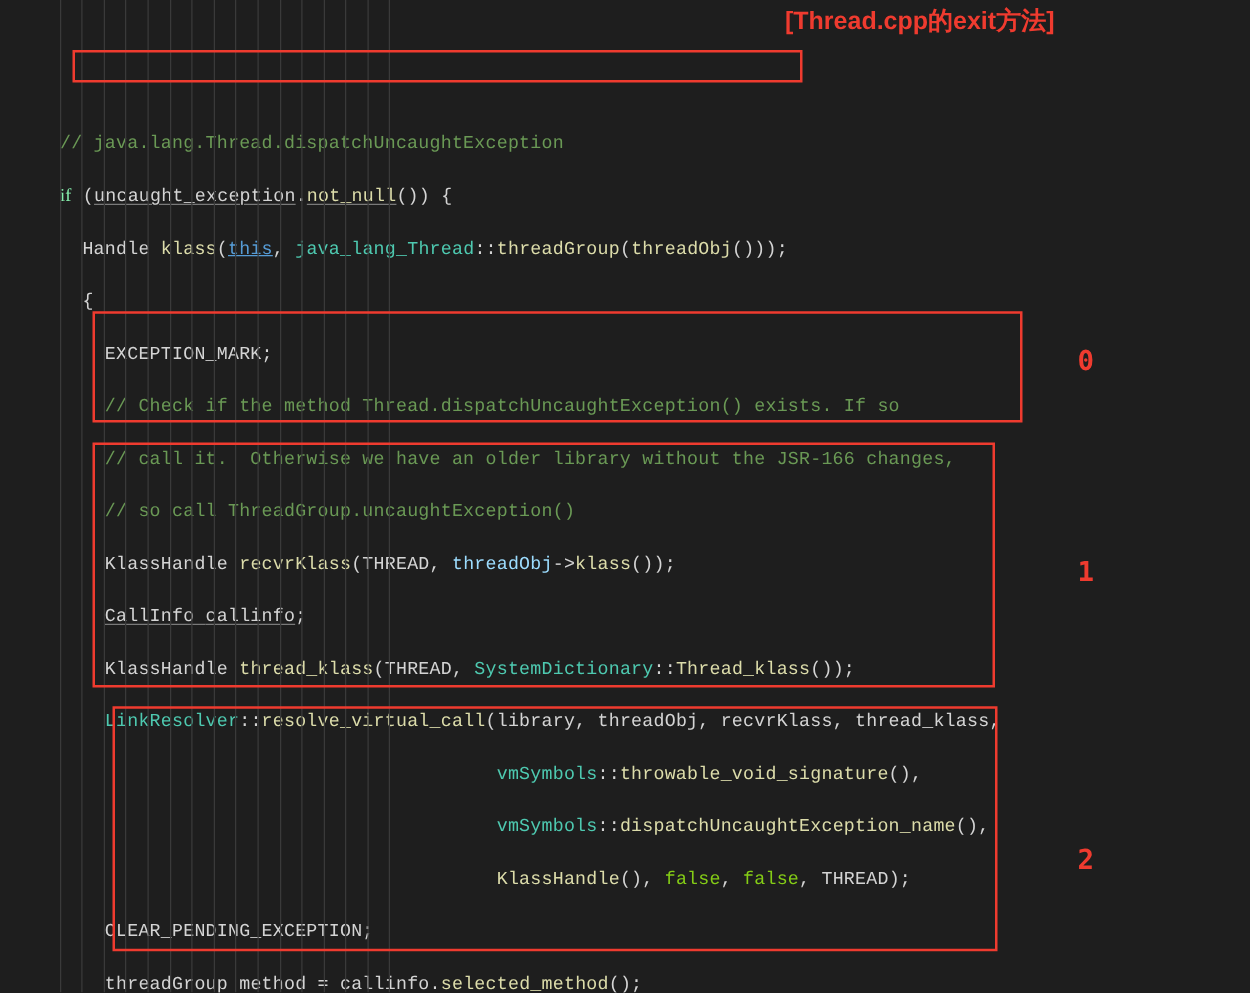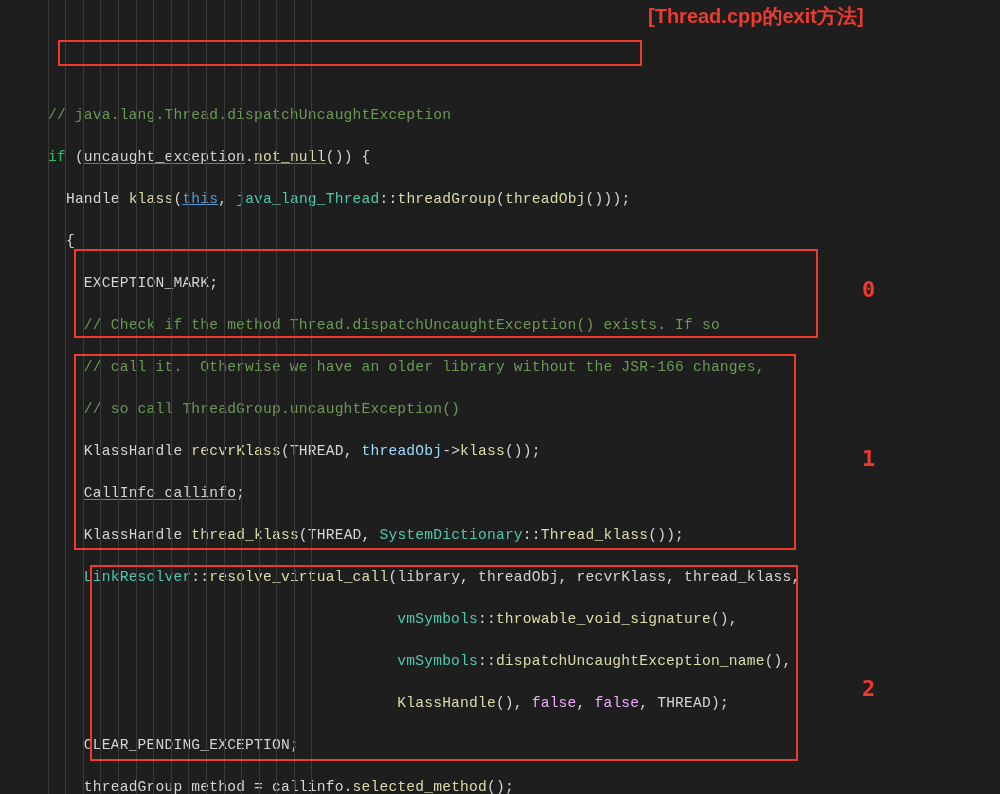--- a/index.html
+++ b/index.html
@@ -10,26 +10,26 @@
     color:#d4d4d4;
     padding:0 0 0 48px;
     position:relative;
     white-space:pre;
     letter-spacing:0.2px;
   }
   
   .guides{position:absolute;top:0;left:48px;pointer-events:none;}
   .guide{position:absolute;top:0;width:1px;height:794px;background:#3a3a3a;}
   
-  .kw{color:#22c55e;}     
+  .kw{color:#86efac;font-family:Liberation Serif, serif;}     
   .fn{color:#dcdcaa;}       
   .id{color:#9cdcfe;}                    
   .cm{color:#6a9955;}       
   .this{color:#569cd6;text-decoration:underline;}
-  .const{color:#f0abfc;}
+  .const{color:#84cc16;}
   .ns{color:#4ec9b0;}       
   .plain{color:#d4d4d4;}
   .underline{text-decoration:underline;text-decoration-color:#7a7a7a;text-decoration-thickness:1px;text-underline-offset:2px;}
 
   
   .box{position:absolute;border:2px solid #ef3b2f;pointer-events:none;}
   .lbl{position:absolute;color:#ef3b2f;font-family:Menlo,Consolas,monospace;font-size:22px;font-weight:600;}
   .title{position:absolute;color:#ef3b2f;font-family:Arial,Helvetica,sans-serif;font-size:20px;font-weight:700;}
 </style>
 </head>
@@ -88,21 +88,21 @@
 
 
 
 
 
 
 
 
 </div>
 
-<div class="title" style="top:3px;left:648px">[Thread.cpp的exit方法]</div>
+<div class="title" style="top:3px;left:628px">[Thread.cpp的exit方法]</div>
 
 <div class="box" style="top:40px;left:58px;width:580px;height:22px"></div>
 <div class="box" style="top:249px;left:74px;width:740px;height:85px"></div>
 <div class="lbl" style="top:277px;left:862px">0</div>
 <div class="box" style="top:354px;left:74px;width:718px;height:192px"></div>
 <div class="lbl" style="top:446px;left:862px">1</div>
 <div class="box" style="top:565px;left:90px;width:704px;height:192px"></div>
 <div class="lbl" style="top:676px;left:862px">2</div>
 
 </body></html>

